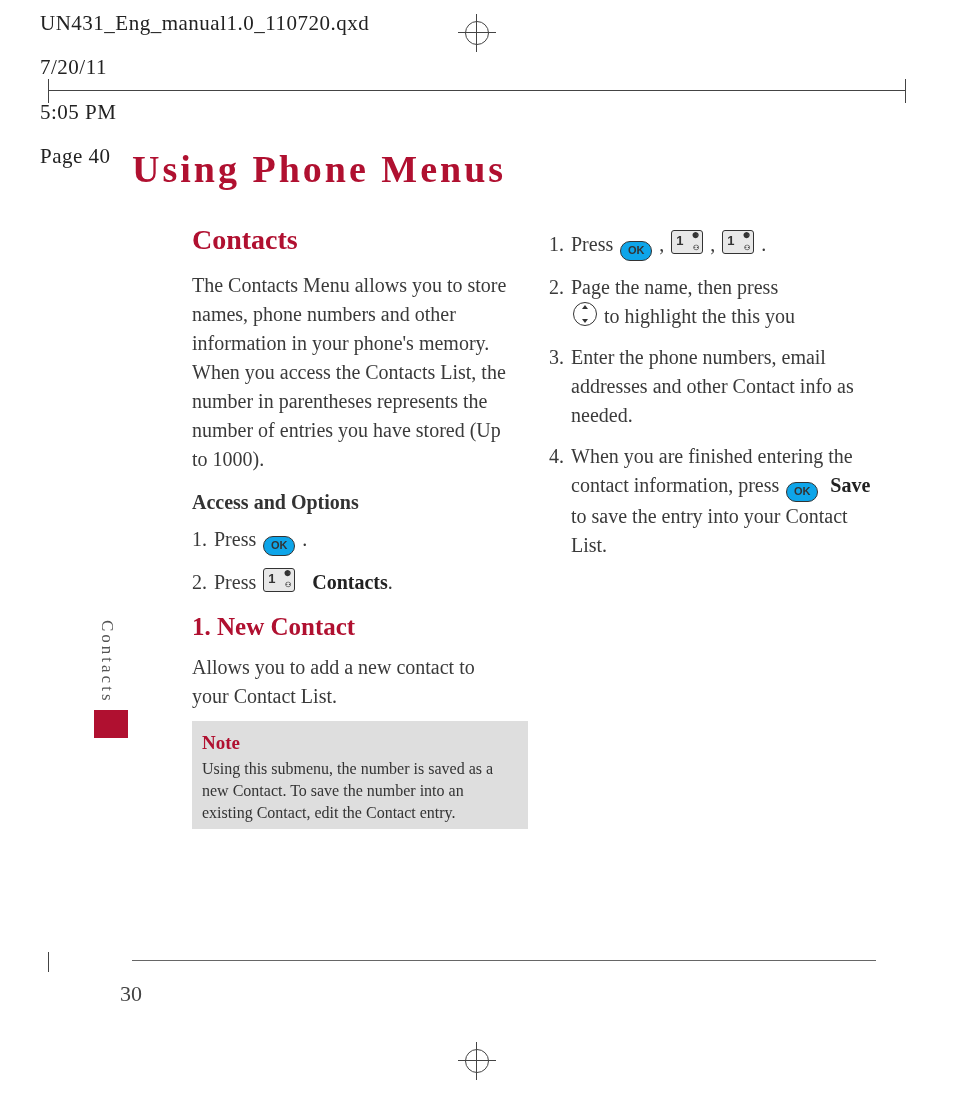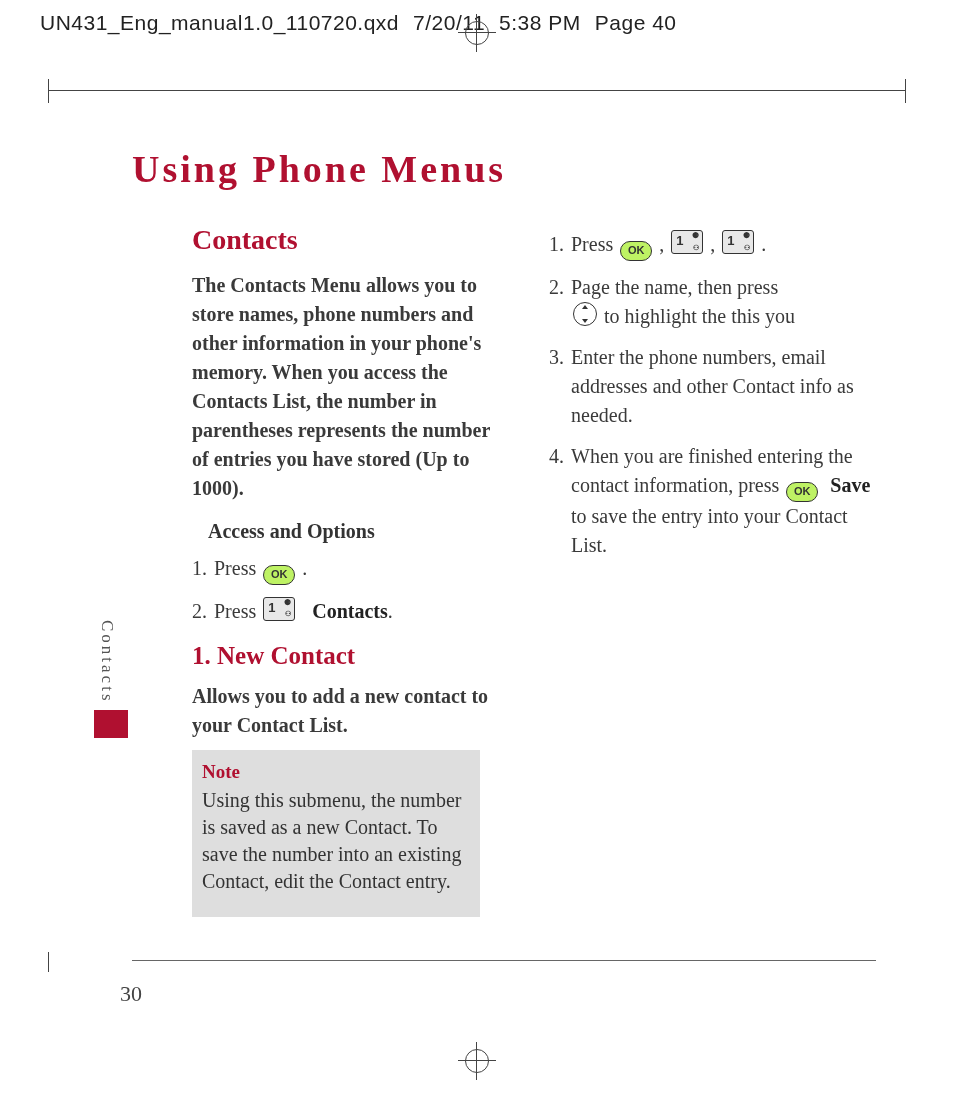--- a/index.html
+++ b/index.html
@@ -14,26 +14,27 @@
     line-height: 1.45;
     position: relative;
   }
   .header-line {
     position: absolute;
     top: 6px;
     left: 0;
     width: 100%;
     padding: 2px 40px 0 40px;
     box-sizing: border-box;
-    font-family: Liberation Sans, sans-serif;
+    font-family: Liberation Serif, serif;
     font-size: 21px;
     color: #222;
     letter-spacing: 0.5px;
     display: flex;
     gap: 14px;
+    flex-direction: column;
   }
   .crop-top {
     position: absolute;
     top: 90px;
     left: 48px;
     right: 48px;
     border-top: 1px solid #444;
   }
   .crop-top::before, .crop-top::after {
     content: "";
@@ -149,72 +150,72 @@
   .h-newcontact {
     color: #b01030;
     font-size: 25px;
     font-weight: 700;
     margin: 6px 0 8px 0;
   }
   .h-sub {
     color: #333;
     font-weight: 700;
     font-size: 20px;
-    margin: 14px 0 8px 16px;
-  }
-
-  p { margin: 0 12px 10px 0; font-weight: bold; }
+    margin: 14px 0 8px 0;
+  }
+
+  p { margin: 0 12px 10px 0; }
 
   .step {
     display: flex;
     margin: 0 0 12px 0;
   }
   .step .num {
     flex: 0 0 22px;
   }
   .step .body {
     flex: 1 1 auto;
   }
 
   .note-box {
     background: #dedede;
-    padding: 8px 10px 22px 10px;
+    padding: 8px 10px 6px 10px;
     margin-top: 8px;
-    width: 288px;
+    width: 336px;
     box-sizing: border-box;
   }
   .note-title {
     color: #b01030;
     font-weight: 700;
     font-size: 19px;
     margin-bottom: 2px;
   }
   .note-text {
-    font-size: 20px;
+    font-size: 16px;
     line-height: 1.35;
     color: #333;
   }
 
   .key-ok, .key-1, .key-nav {
     display: inline-block;
     vertical-align: -3px;
     margin: 0 2px;
   }
   .key-ok {
     width: 30px;
     height: 18px;
     border: 1.5px solid #333;
     border-radius: 10px;
     font-size: 11px;
     font-family: Arial, sans-serif;
     font-weight: 700;
     text-align: center;
     line-height: 17px;
     color: #333;
-    background: #bef264;
+    background: #0ea5e9;
   }
   .key-1 {
     width: 30px;
     height: 22px;
     border: 1.5px solid #333;
     border-radius: 3px;
     background: #e8e8e8;
     position: relative;
     font-size: 12px;
     font-family: Arial, sans-serif;
@@ -284,21 +285,21 @@
     right: 30px;
     border-top: 0.8px solid #666;
   }
 </style>
 </head>
 <body>
 
 <div class="header-line">
   <span>UN431_Eng_manual1.0_110720.qxd</span>
   <span>7/20/11</span>
-  <span>5:38 PM</span>
+  <span>5:05 PM</span>
   <span>Page 40</span>
 </div>
 
 <div class="reg-mark reg-top">
   <div class="circ"></div>
     <div class="cross-v"></div>
     <div class="cross-h"></div>
 </div>
 <div class="reg-mark reg-bottom">
   <div class="circ"></div>

